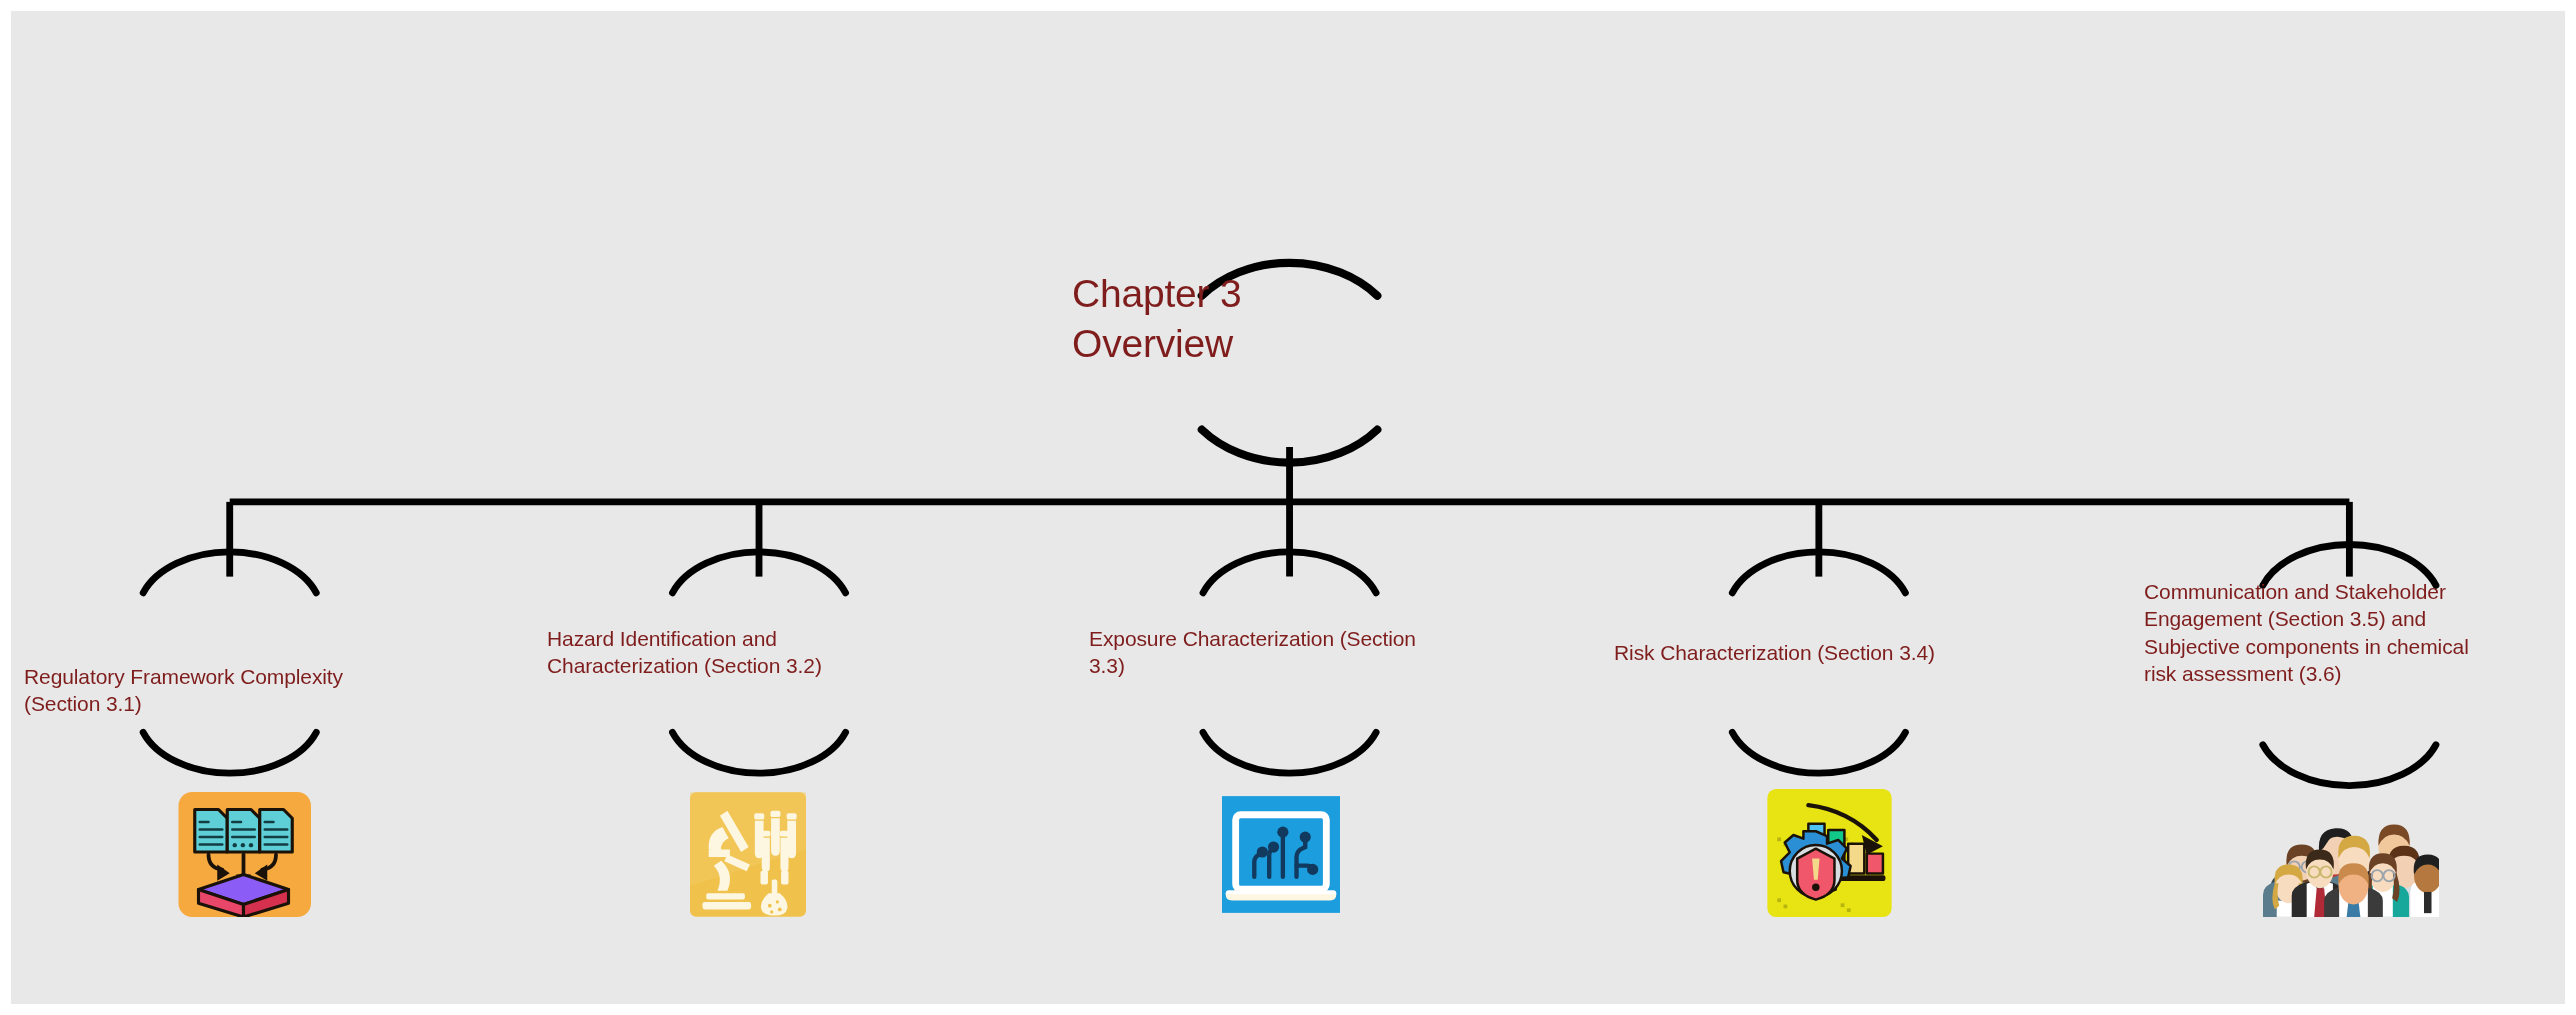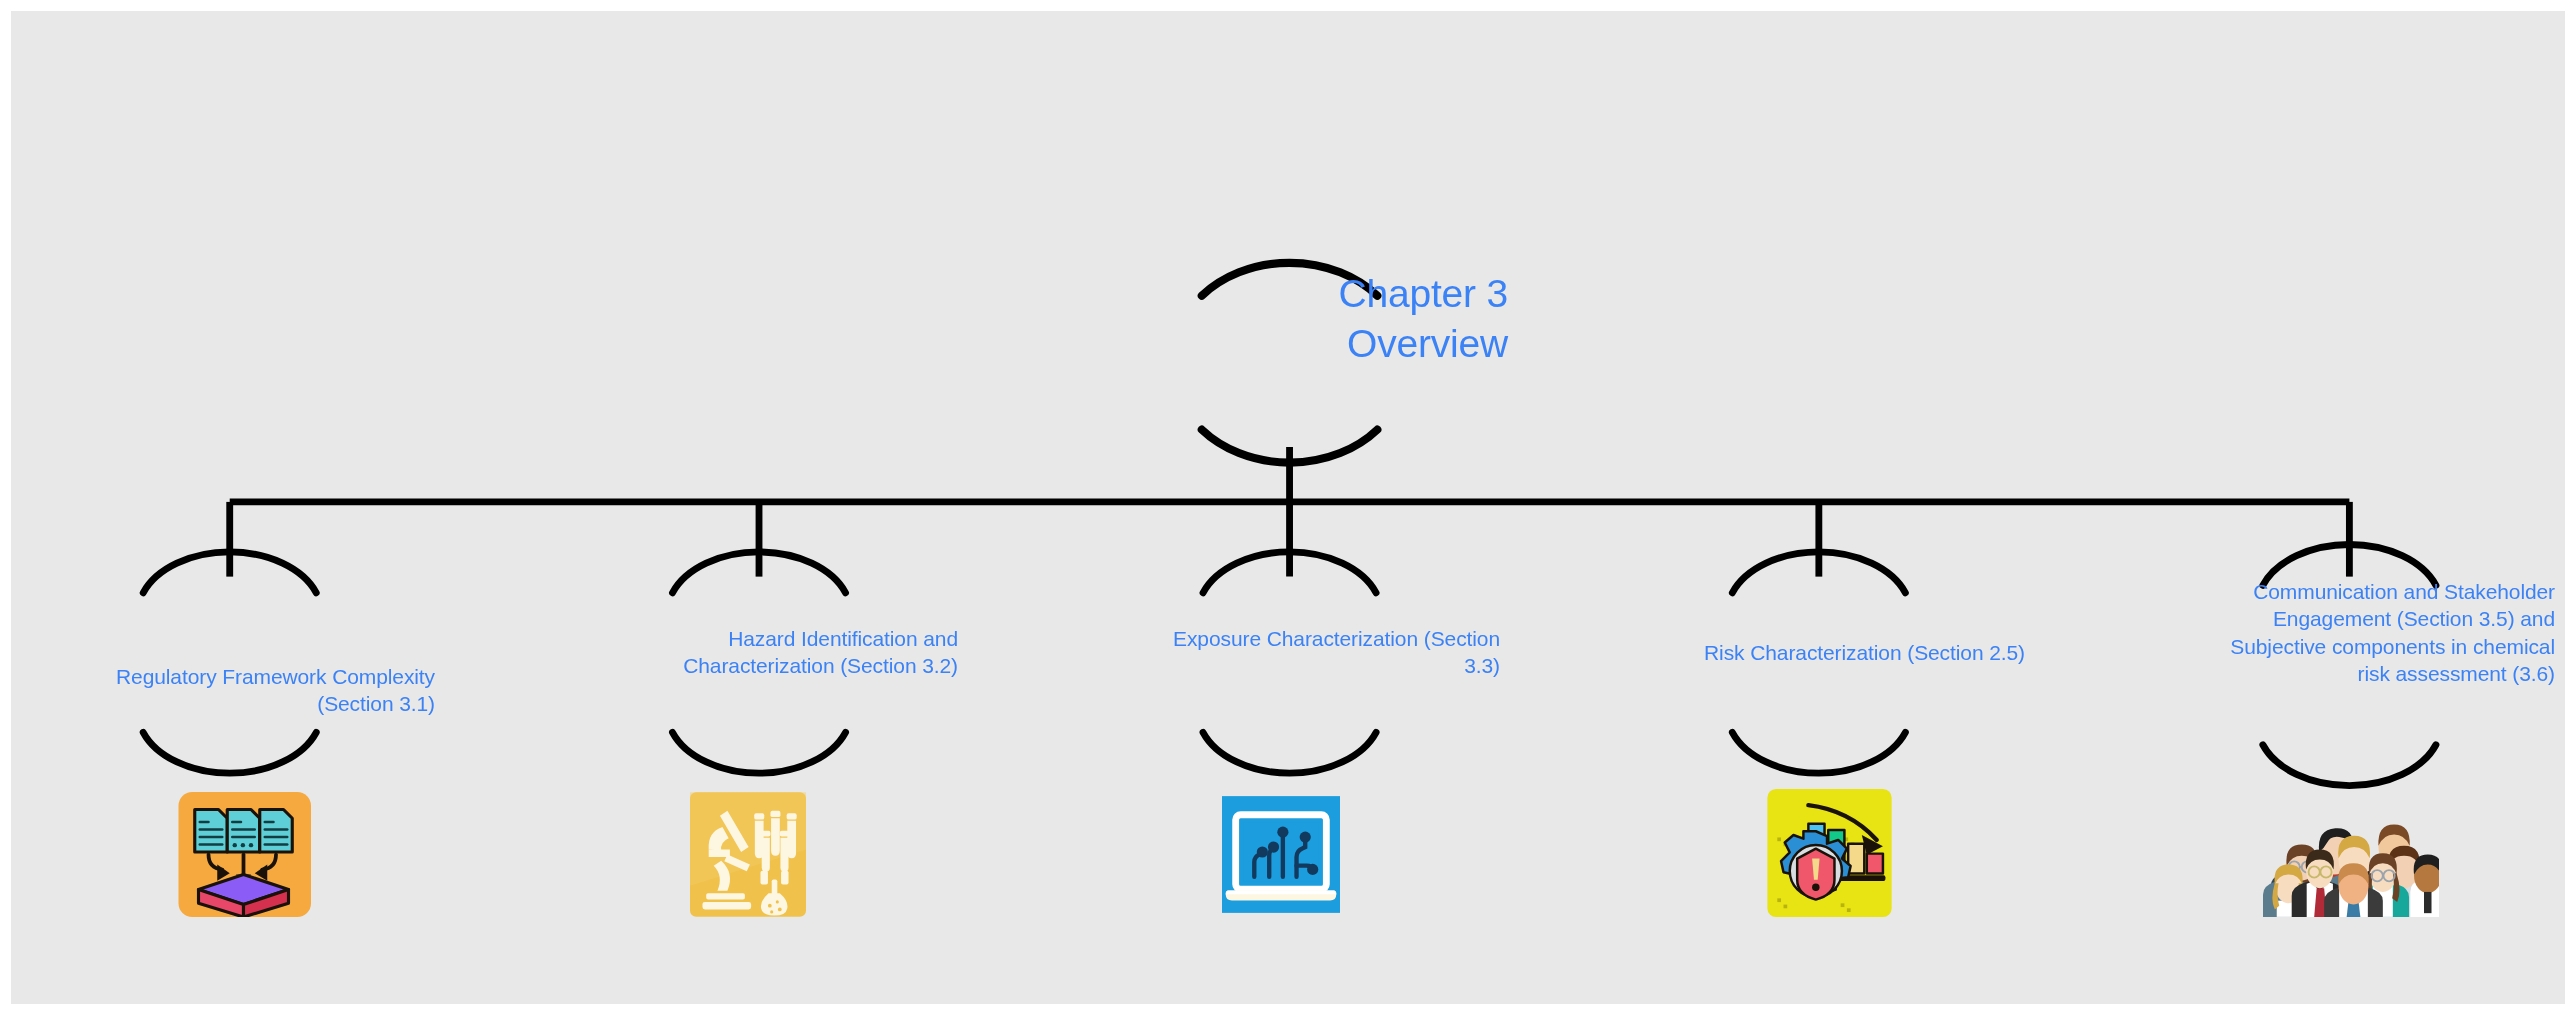--- a/index.html
+++ b/index.html
@@ -37,22 +37,22 @@
     left: 0;
     top: 0;
     width: 2576px;
     height: 1015px;
     pointer-events: none;
   }
 
   
   .node-label {
     position: absolute;
-    text-align: right;
-    color: #3b82f6;
+    text-align: left;
+    color: #7f1d1d;
     line-height: 1.30;
     white-space: pre-line;
   }
 
   .root-label {
     font-size: 39px;
     letter-spacing: -0.2px;
     line-height: 1.28;
   }
 
@@ -120,21 +120,21 @@
 
   <div class="node-label branch-label" style="left:24px; top:625px; width:411px;margin-top:38px;">Regulatory Framework Complexity
 (Section 3.1)</div>
 
   <div class="node-label branch-label" style="left:547px; top:625px; width:411px;">Hazard Identification and
 Characterization (Section 3.2)</div>
 
   <div class="node-label branch-label" style="left:1089px; top:625px; width:411px;">Exposure Characterization (Section
 3.3)</div>
 
-  <div class="node-label branch-label" style="left:1614px; top:639px; width:411px;">Risk Characterization (Section 2.5)</div>
+  <div class="node-label branch-label" style="left:1614px; top:639px; width:411px;">Risk Characterization (Section 3.4)</div>
 
   <div class="node-label branch-label" style="left:2144px; top:578px; width:411px;">Communication and Stakeholder
 Engagement  (Section 3.5) and
 Subjective components in chemical
 risk assessment (3.6)</div>
 
   <div class="icon-tile" style="left:176px; top:792px; width:135px; height:125px;">
     <svg width="135" height="125" viewBox="0 0 216 200">
       <rect x="4" y="0" width="212" height="200" rx="22" fill="#f5a93f"></rect>
       <g stroke="#1a1208" stroke-width="5" stroke-linejoin="round">

